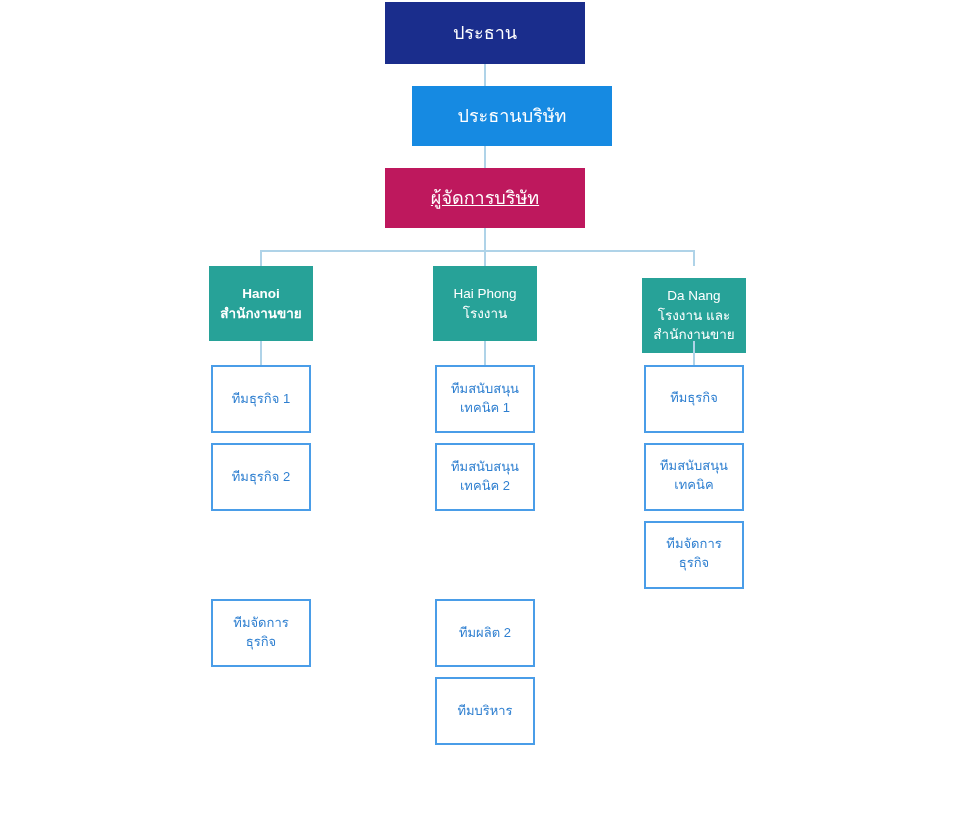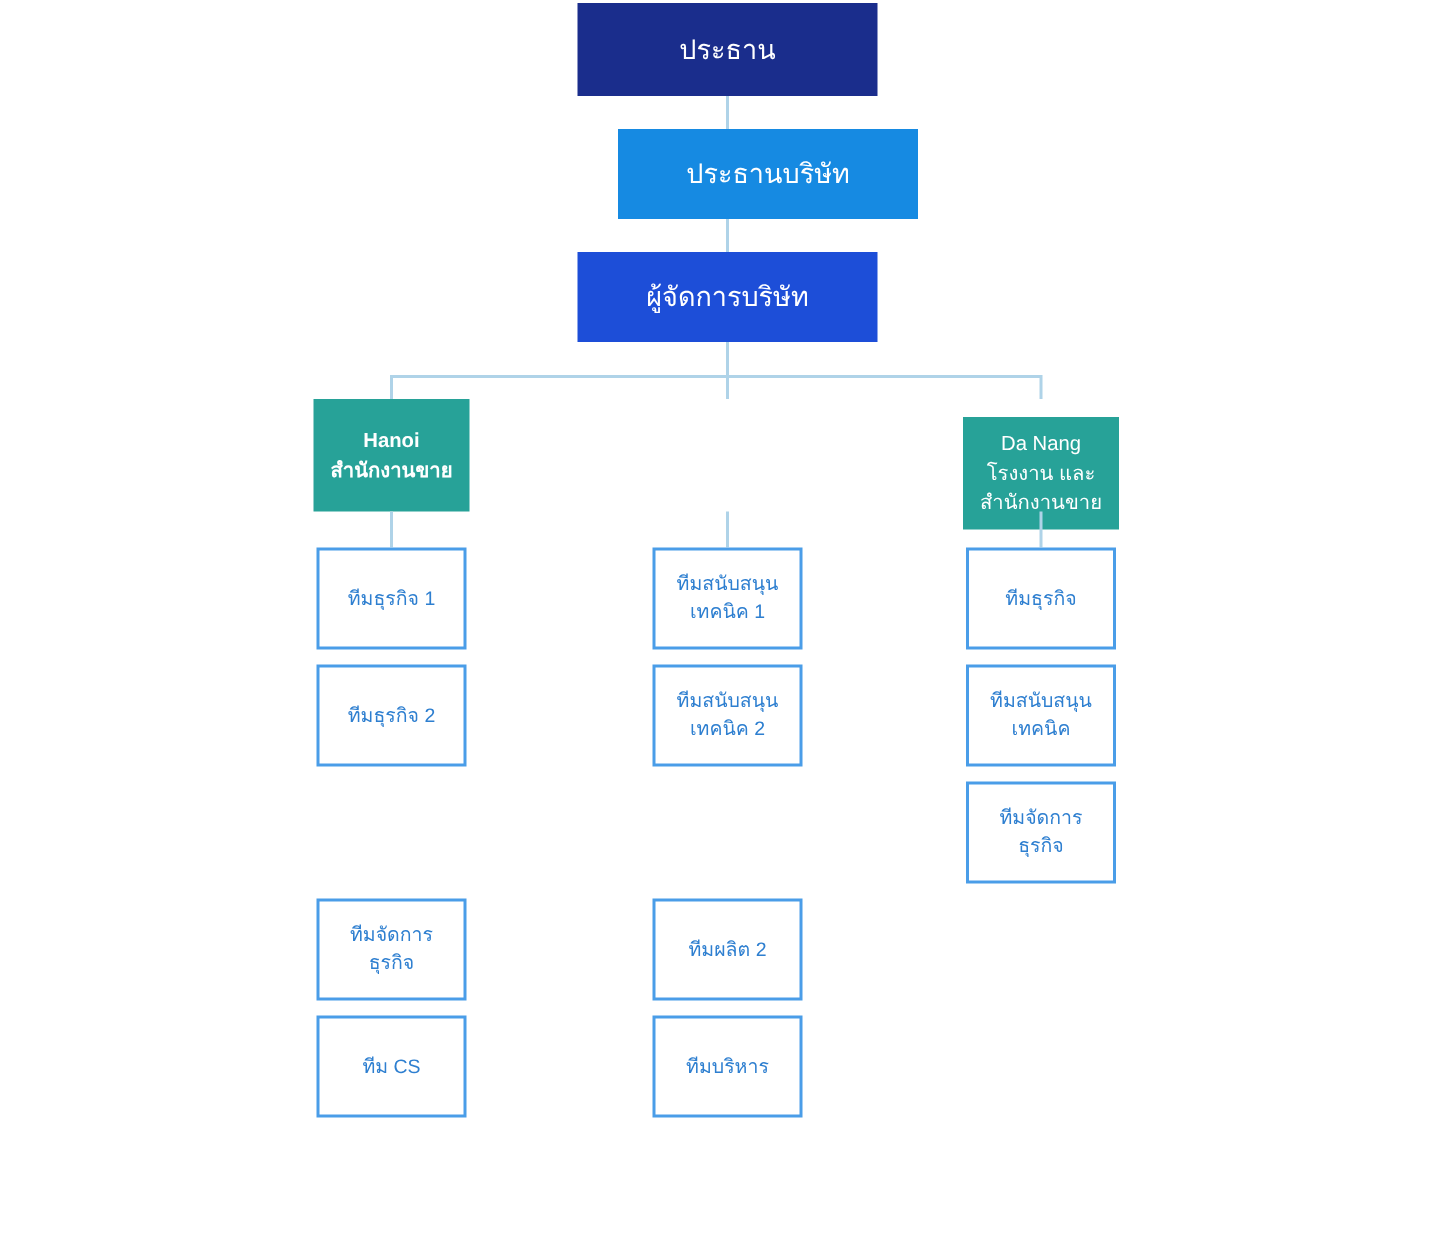--- a/index.html
+++ b/index.html
@@ -26,21 +26,21 @@
     box-sizing: border-box;
   }
   .lvl {
     left: 385px;
     width: 200px;
     color: #ffffff;
     font-size: 18px;
   }
   .lvl1 { top: 2px;   height: 62px; background: #1a2d8c; }
   .lvl2 { top: 86px;  height: 60px; background: #168ae2; margin-left: 27px; }
-  .lvl3 { top: 168px; height: 60px; background: #1d4ed8; }
+  .lvl3 { top: 168px; height: 60px; background: #be185d; text-decoration: underline; }
   .branch {
     top: 266px;
     width: 104px;
     height: 75px;
     background: #27a298;
     color: #ffffff;
     font-size: 13.5px;
   }
   .child {
     width: 100px;
@@ -56,21 +56,21 @@
     background: #afd3e8;
   }
   .hline {
     position: absolute;
     height: 2px;
     background: #afd3e8;
   }
   
   .col1 { left: 211px; }
   .col2 { left: 435px; }
-  .col3 { left: 644px; }
+  .col3 { left: 644px; font-family: Liberation Mono, monospace; }
   .row1 { top: 365px; }
   .row2 { top: 443px; }
   .row3 { top: 521px; }
   .row4 { top: 599px; }
   .row5 { top: 677px; }
 </style>
 </head>
 <body>
 
 <div class="canvas">
@@ -84,33 +84,34 @@
   <div class="node lvl lvl3">ผู้จัดการบริษัท</div>
   <div class="vline" style="left:484px; top:228px; height:23px;"></div>
 
   <div class="hline" style="left:260px; top:250px; width:435px;"></div>
   <div class="vline" style="left:260px; top:252px; height:14px;"></div>
   <div class="vline" style="left:484px; top:252px; height:14px;"></div>
   <div class="vline" style="left:693px; top:252px; height:14px;"></div>
 
   <div class="node branch" style="left:209px;font-weight:bold;">Hanoi
 สำนักงานขาย</div>
+  <div class="node branch" style="left:433px;">Hai Phong
+โรงงาน</div>
   <div class="node branch" style="left:642px;margin-top:12px;">Da Nang
 โรงงาน และ
 สำนักงานขาย</div>
 
   <div class="vline" style="left:260px; top:341px; height:24px;"></div>
   <div class="vline" style="left:484px; top:341px; height:24px;"></div>
   <div class="vline" style="left:693px; top:341px; height:24px;"></div>
 
   <div class="node child col1 row1">ทีมธุรกิจ 1</div>
   <div class="node child col1 row2">ทีมธุรกิจ 2</div>
   <div class="node child col1 row4">ทีมจัดการ
 ธุรกิจ</div>
-  <div class="node child col1 row5">ทีม CS</div>
 
   <div class="node child col2 row1">ทีมสนับสนุน
 เทคนิค 1</div>
   <div class="node child col2 row2">ทีมสนับสนุน
 เทคนิค 2</div>
   <div class="node child col2 row4">ทีมผลิต 2</div>
   <div class="node child col2 row5">ทีมบริหาร</div>
 
   <div class="node child col3 row1">ทีมธุรกิจ</div>
   <div class="node child col3 row2">ทีมสนับสนุน

